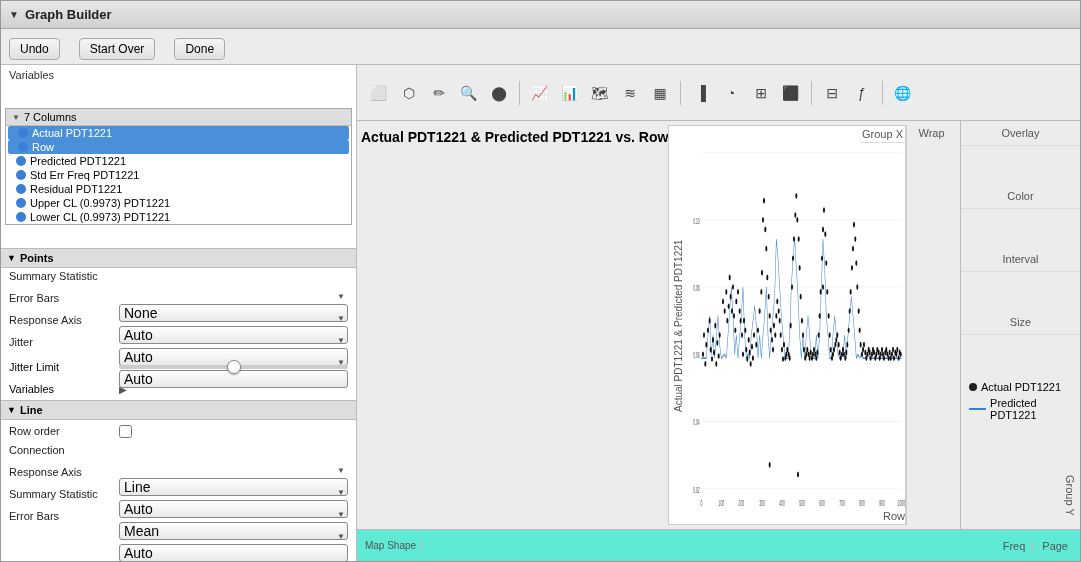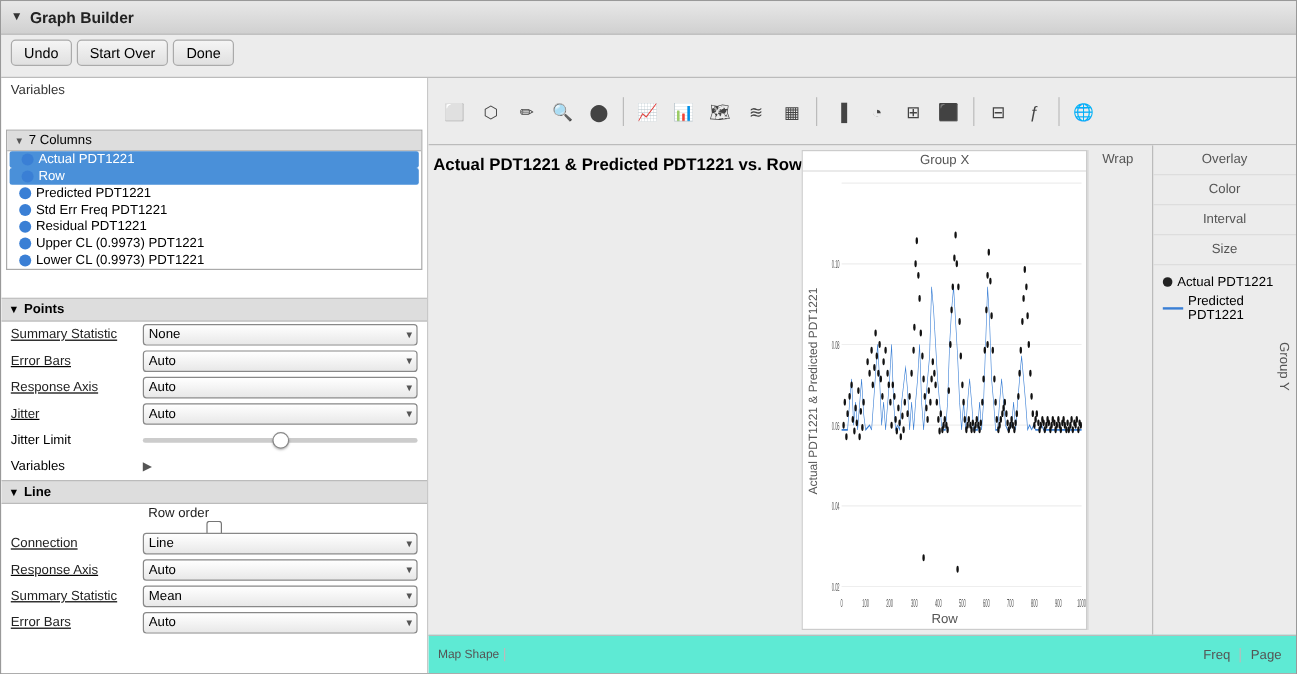--- a/index.html
+++ b/index.html
@@ -4,83 +4,83 @@
   <style>
     * { box-sizing: border-box; margin: 0; padding: 0; }
     body { font-family: -apple-system, BlinkMacSystemFont, 'Lucida Grande', sans-serif; font-size: 12px; background: #d4d0c8; width: 1081px; height: 562px; overflow: hidden; }
 
     .window { width: 1081px; height: 562px; background: #ececec; border: 1px solid #999; display: flex; flex-direction: column; }
 
     .title-bar { background: linear-gradient(to bottom, #e8e8e8, #d0d0d0); border-bottom: 1px solid #aaa; padding: 4px 8px; display: flex; align-items: center; gap: 6px; height: 28px; }
     .title-bar-icon { color: #333; font-size: 10px; }
     .title-bar-title { font-weight: bold; font-size: 13px; color: #222; }
 
-    .toolbar { background: #ececec; border-bottom: 1px solid #bbb; padding: 4px 8px; display: flex; align-items: flex-start; gap: 4px; height: 36px; }
+    .toolbar { background: #ececec; border-bottom: 1px solid #bbb; padding: 4px 8px; display: flex; align-items: flex-end; gap: 19px; height: 36px; }
     .toolbar-btn { background: linear-gradient(to bottom, #f5f5f5, #e0e0e0); border: 1px solid #aaa; border-radius: 4px; padding: 2px 10px; font-size: 12px; cursor: pointer; height: 22px; }
 
     .main-area { display: flex; flex: 1; overflow: hidden; }
 
     
     .left-panel { width: 356px; background: #ffffff; border-right: 1px solid #bbb; display: flex; flex-direction: column; overflow: hidden; flex-shrink: 0; gap: 21px; }
     .variables-label { padding: 4px 8px; font-size: 11px; color: #333; }
     .columns-section { border: 1px solid #aaa; margin: 2px 4px; background: white; }
     .columns-header { background: #ddd; padding: 2px 6px; display: flex; align-items: center; gap: 4px; font-size: 11px; border-bottom: 1px solid #bbb; }
     .columns-header .triangle { font-size: 8px; color: #555; }
     .column-item { display: flex; align-items: center; gap: 4px; padding: 1px 10px; font-size: 11px; }
     .column-item.selected { background: #4a90d9; color: white; border-radius: 2px; margin: 0 2px; }
     .col-icon { width: 10px; height: 10px; border-radius: 50%; display: inline-block; }
     .col-icon.blue { background: #3a7fd5; }
 
     .section-header { display: flex; align-items: center; gap: 4px; padding: 3px 6px; font-size: 11px; font-weight: bold; background: #ddd; border-top: 1px solid #bbb; border-bottom: 1px solid #bbb; cursor: pointer; }
     .section-header .triangle { font-size: 9px; }
 
-    .property-row { display: flex; align-items: center; padding: 2px 8px; height: 22px; text-decoration: underline; }
+    .property-row { display: flex; align-items: flex-start; padding: 2px 8px; height: 22px; }
     .property-label { width: 110px; font-size: 11px; color: #222; flex-shrink: 0; }
     .select-wrapper { flex: 1; position: relative; }
     .select-wrapper::after { content: '▼'; position: absolute; right: 3px; top: 50%; transform: translateY(-50%); font-size: 8px; color: #555; pointer-events: none; }
-    .select-wrapper select { width: 100%; height: 18px; font-size: 11px; border: 1px solid #888; border-radius: 3px; background: linear-gradient(to bottom, #fff, #e8e8e8); appearance: none; padding: 0 4px; }
+    .select-wrapper select { width: 100%; height: 18px; font-size: 14px; border: 1px solid #888; border-radius: 3px; background: linear-gradient(to bottom, #fff, #e8e8e8); appearance: none; padding: 0 4px; margin-top: 34px; }
 
     .jitter-row { display: flex; align-items: center; padding: 2px 8px; height: 22px; }
     .jitter-label { width: 110px; font-size: 11px; }
     .slider-track { flex: 1; height: 4px; background: #ccc; border-radius: 2px; position: relative; }
     .slider-thumb { width: 14px; height: 14px; background: white; border: 1px solid #888; border-radius: 50%; position: absolute; top: -5px; left: 50%; transform: translateX(-50%); box-shadow: 0 1px 2px rgba(0,0,0,0.3); }
 
     .variables-row { display: flex; align-items: center; padding: 2px 8px; height: 22px; }
     .variables-row-label { width: 110px; font-size: 11px; }
     .arrow-right { font-size: 10px; color: #555; }
 
-    .checkbox-row { display: flex; align-items: center; padding: 2px 8px; height: 22px; flex-direction: column; }
+    .checkbox-row { display: flex; align-items: center; padding: 2px 8px; height: 22px; }
 
     
     .right-panel { flex: 1; display: flex; flex-direction: column; background: #ececec; overflow: hidden; }
 
     .graph-toolbar { height: 56px; background: #ececec; border-bottom: 1px solid #bbb; display: flex; align-items: center; padding: 0 8px; gap: 2px; }
     .tb-icon { width: 28px; height: 28px; display: flex; align-items: center; justify-content: center; font-size: 14px; cursor: pointer; border-radius: 3px; color: #444; }
     .tb-separator { width: 1px; height: 24px; background: #bbb; margin: 0 4px; }
 
     .graph-content { flex: 1; display: flex; overflow: hidden; }
     .graph-main { flex: 1; display: flex; flex-direction: row; padding: 4px; }
 
     .graph-title { text-align: center; font-size: 14px; font-weight: bold; padding: 4px 0; }
 
     .graph-area { flex: 1; display: flex; }
-    .graph-frame { flex: 1; border: 1px solid #ccc; background: white; position: relative; display: flex; flex-direction: column; }
+    .graph-frame { flex: 1; border: 1px solid #ccc; background: white; position: relative; display: flex; flex-direction: column; align-items: flex-end; }
 
     .group-x-label { text-align: center; font-size: 11px; color: #555; border-bottom: 1px solid #ddd; padding: 2px; }
 
     .plot-area { flex: 1; display: flex; }
     .y-axis-label { writing-mode: vertical-rl; transform: rotate(180deg); font-size: 10px; color: #555; text-align: center; padding: 4px; white-space: nowrap; }
 
     .scatter-container { flex: 1; position: relative; overflow: hidden; }
     .scatter-svg { width: 100%; height: 100%; }
 
     .wrap-label { width: 50px; text-align: center; font-size: 11px; color: #555; border-left: 1px solid #ccc; padding-top: 2px; }
 
     
-    .right-sidebar { width: 120px; background: #ececec; border-left: 1px solid #bbb; display: flex; flex-direction: column; }
+    .right-sidebar { width: 120px; background: #ececec; border-left: 1px solid #bbb; display: flex; flex-direction: column; gap: 38px; }
     .sidebar-btn { text-align: center; padding: 6px 4px; font-size: 11px; color: #555; border-bottom: 1px solid #ddd; cursor: pointer; }
 
     .legend-area { padding: 8px; font-size: 11px; }
     .legend-item { display: flex; align-items: center; gap: 4px; margin-bottom: 4px; }
     .legend-dot { width: 8px; height: 8px; border-radius: 50%; background: #222; }
     .legend-line { width: 20px; height: 2px; background: #3a7fd5; }
 
     .group-y-label { writing-mode: vertical-rl; font-size: 11px; color: #555; text-align: center; padding: 4px; }
 
     

